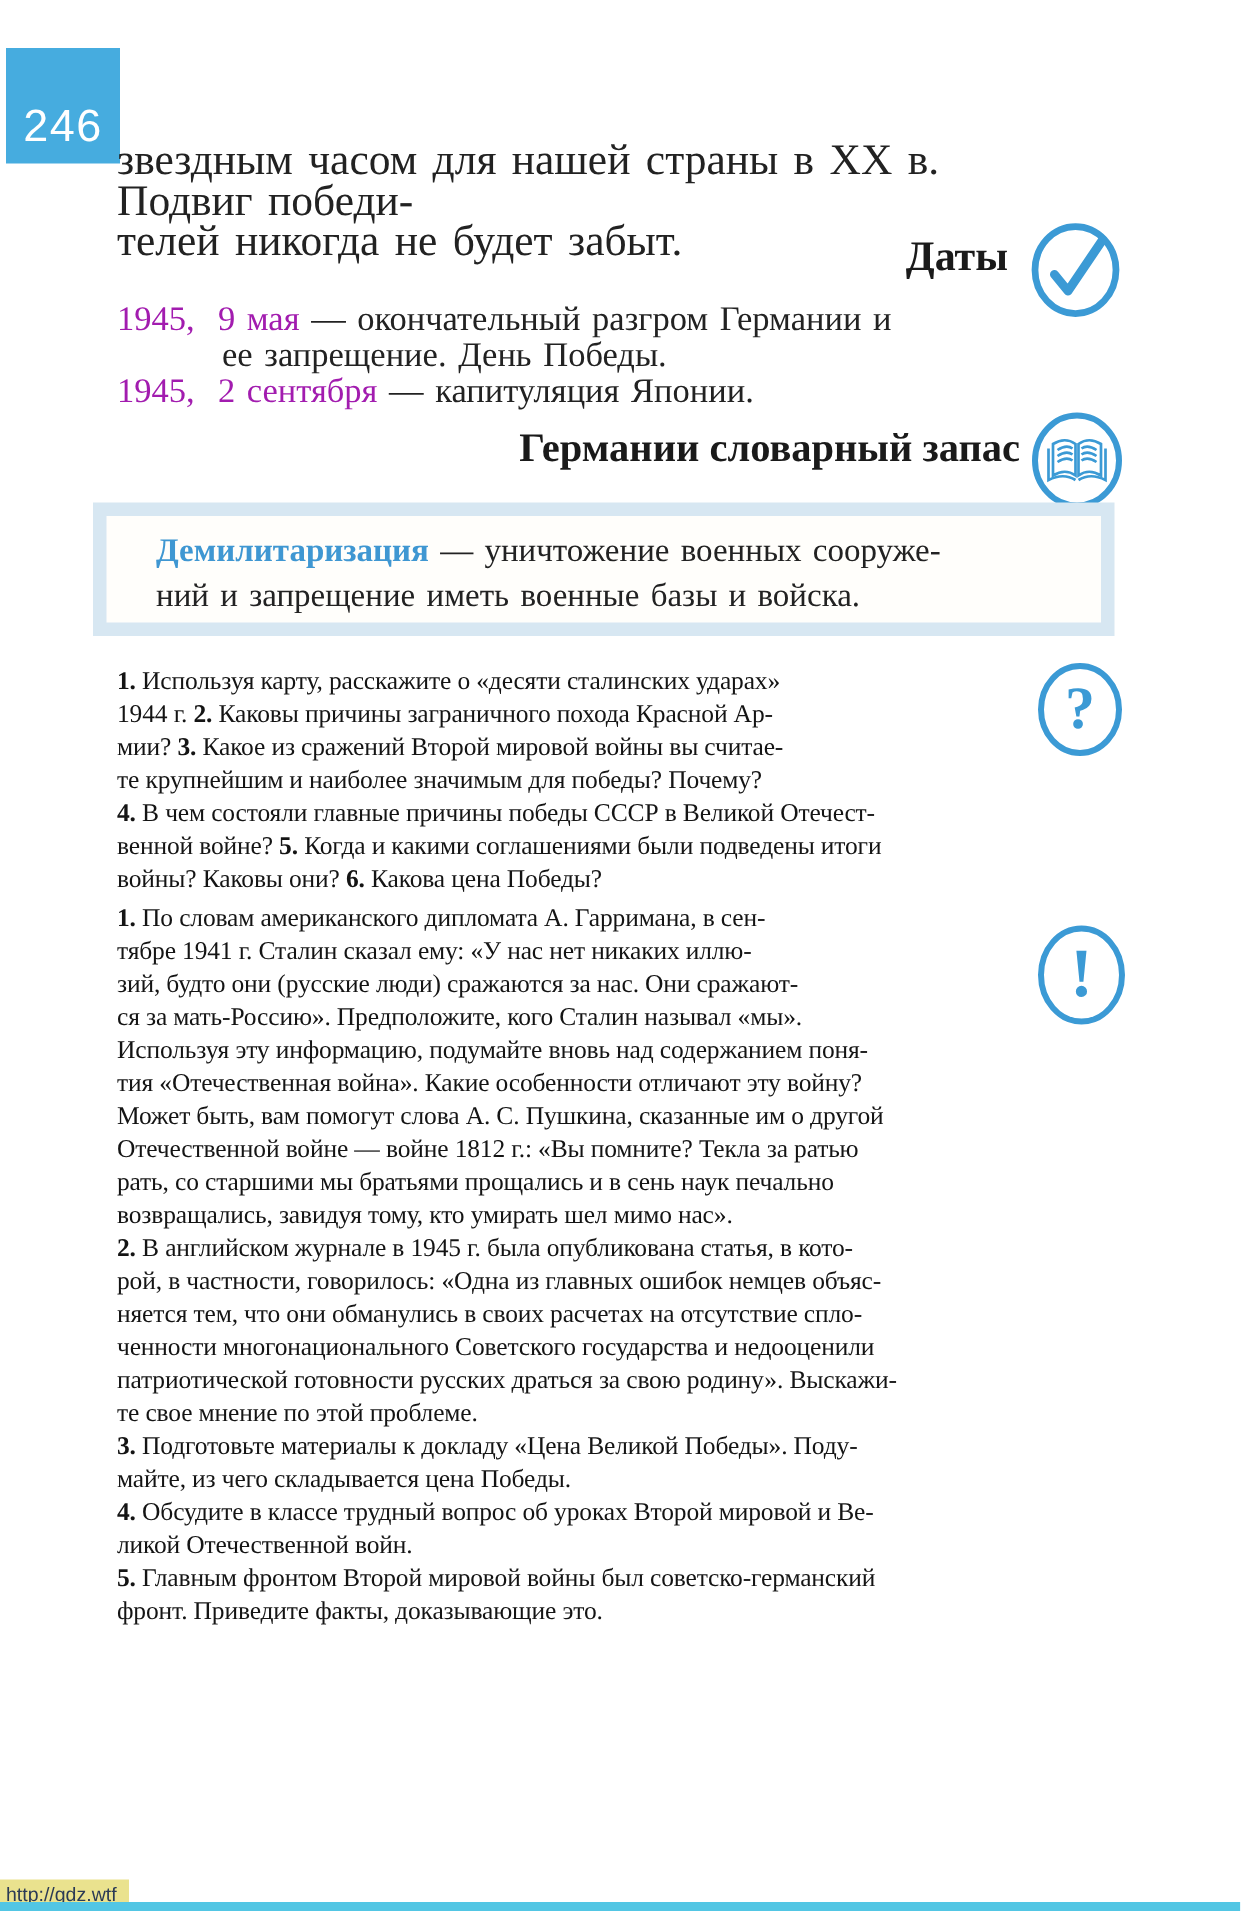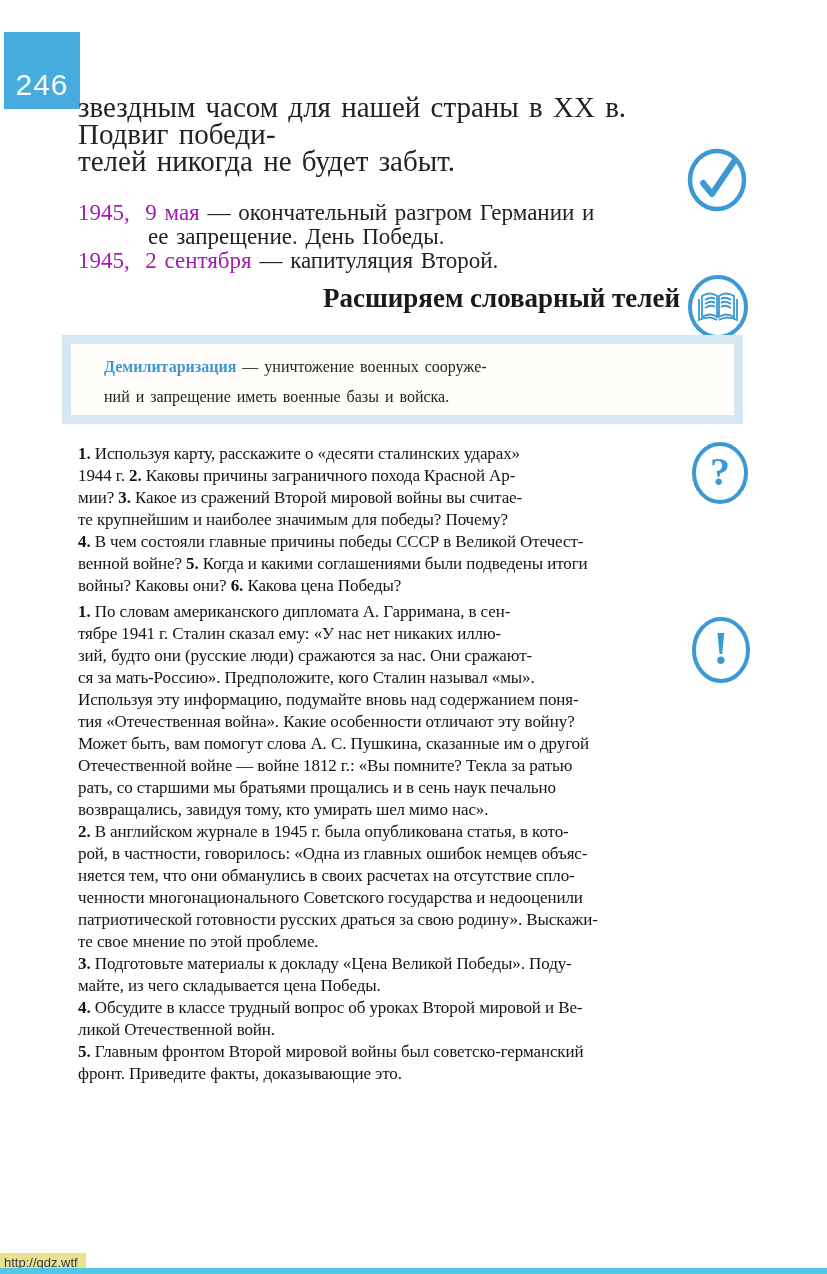--- a/index.html
+++ b/index.html
@@ -29,21 +29,21 @@
   .h-vocab {
     position:absolute; left:78px; top:283px; width:602px; text-align:right;
     font-size:27px; font-weight:bold; color:#1a1a1a;
   }
   .defbox {
     position:absolute; left:62px; top:335px; width:681px; height:89px;
     background:#d7e7f2; padding:9px; box-sizing:border-box;
   }
   .defbox-inner {
     background:#fffefb; width:100%; height:100%; box-sizing:border-box;
-    padding:8px 14px 19px 33px; font-size:16px; line-height:30px;
+    padding:8px 14px 19px 33px; font-size:22px; line-height:30px;
     white-space:pre-line; word-spacing:2px; color:#222;
   }
   .term { color:#3f97d2; font-weight:bold; }
   .sansblock {
     font-family:Liberation Serif, serif; font-size:17px; line-height:22px;
     color:#141414; white-space:pre-line; letter-spacing:-0.1px;
   }
   .questions { position:absolute; left:78px; top:443px; width:692px; }
   .tasks     { position:absolute; left:78px; top:601px; width:692px; }
   .sansblock b { font-weight:bold; }
@@ -67,35 +67,36 @@
 
 <div class="page">
 
   <div class="badge">
     <span>246</span>
   </div>
 
   <div class="intro">звездным часом для нашей страны в XX в. Подвиг победи-
 телей никогда не будет забыт.</div>
 
+  <div class="h-dates">Даты</div>
 
   <div class="icon-wrap" id="icon-check">
     <svg width="64" height="68" viewBox="0 0 64 68">
       <ellipse cx="31" cy="34" rx="27" ry="29" fill="none" stroke="#3b9ad5" stroke-width="4.5"></ellipse>
       <path d="M17 37 L26 48 L49 14" fill="none" stroke="#3b9ad5" stroke-width="6" stroke-linecap="round" stroke-linejoin="round"></path>
     </svg>
   </div>
 
   <div class="dates">
     <div class="date-item"><span class="date-blue">1945,&nbsp; 9 мая</span><span> — окончательный разгром Германии и
 ее запрещение. День Победы.</span></div>
-    <div class="date-item"><span class="date-blue">1945,&nbsp; 2 сентября</span><span> — капитуляция Второй.</span></div>
+    <div class="date-item"><span class="date-blue">1945,&nbsp; 2 сентября</span><span> — капитуляция Японии.</span></div>
   </div>
 
-  <div class="h-vocab">Расширяем словарный телей</div>
+  <div class="h-vocab">Германии словарный запас</div>
 
   <div class="icon-wrap" id="icon-book">
     <svg width="64" height="68" viewBox="0 0 64 68">
       <ellipse cx="32" cy="34" rx="28" ry="30" fill="none" stroke="#3b9ad5" stroke-width="4"></ellipse>
       <g fill="none" stroke="#3b9ad5" stroke-width="1.8">
         <path d="M16 23 Q24 18 31 23 L31 44 Q24 39 16 44 Z"></path>
         <path d="M48 23 Q40 18 33 23 L33 44 Q40 39 48 44 Z"></path>
         <path d="M13 26 L13 47 Q23 42 31 47 M51 26 L51 47 Q41 42 33 47"></path>
         <path d="M19 27 Q25 23 29 26 M19 31 Q25 27 29 30 M19 35 Q25 31 29 34 M45 27 Q39 23 35 26 M45 31 Q39 27 35 30 M45 35 Q39 31 35 34"></path>
       </g>

